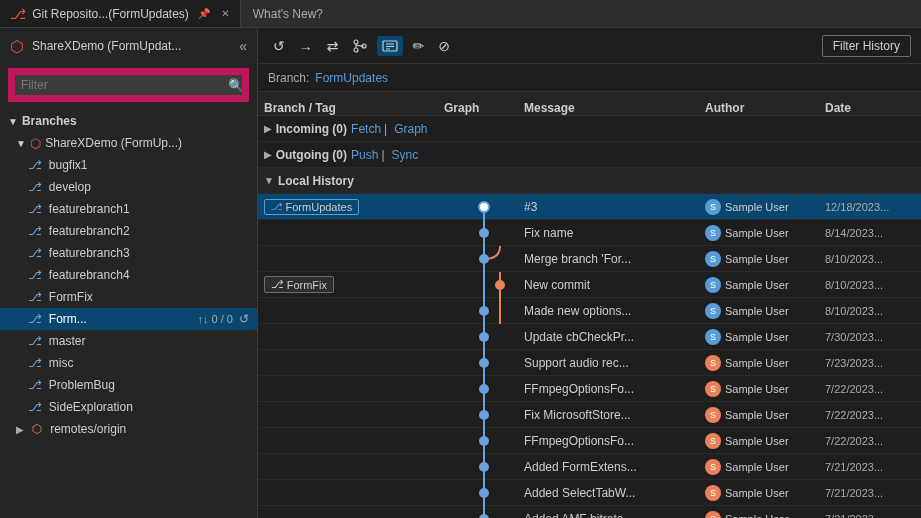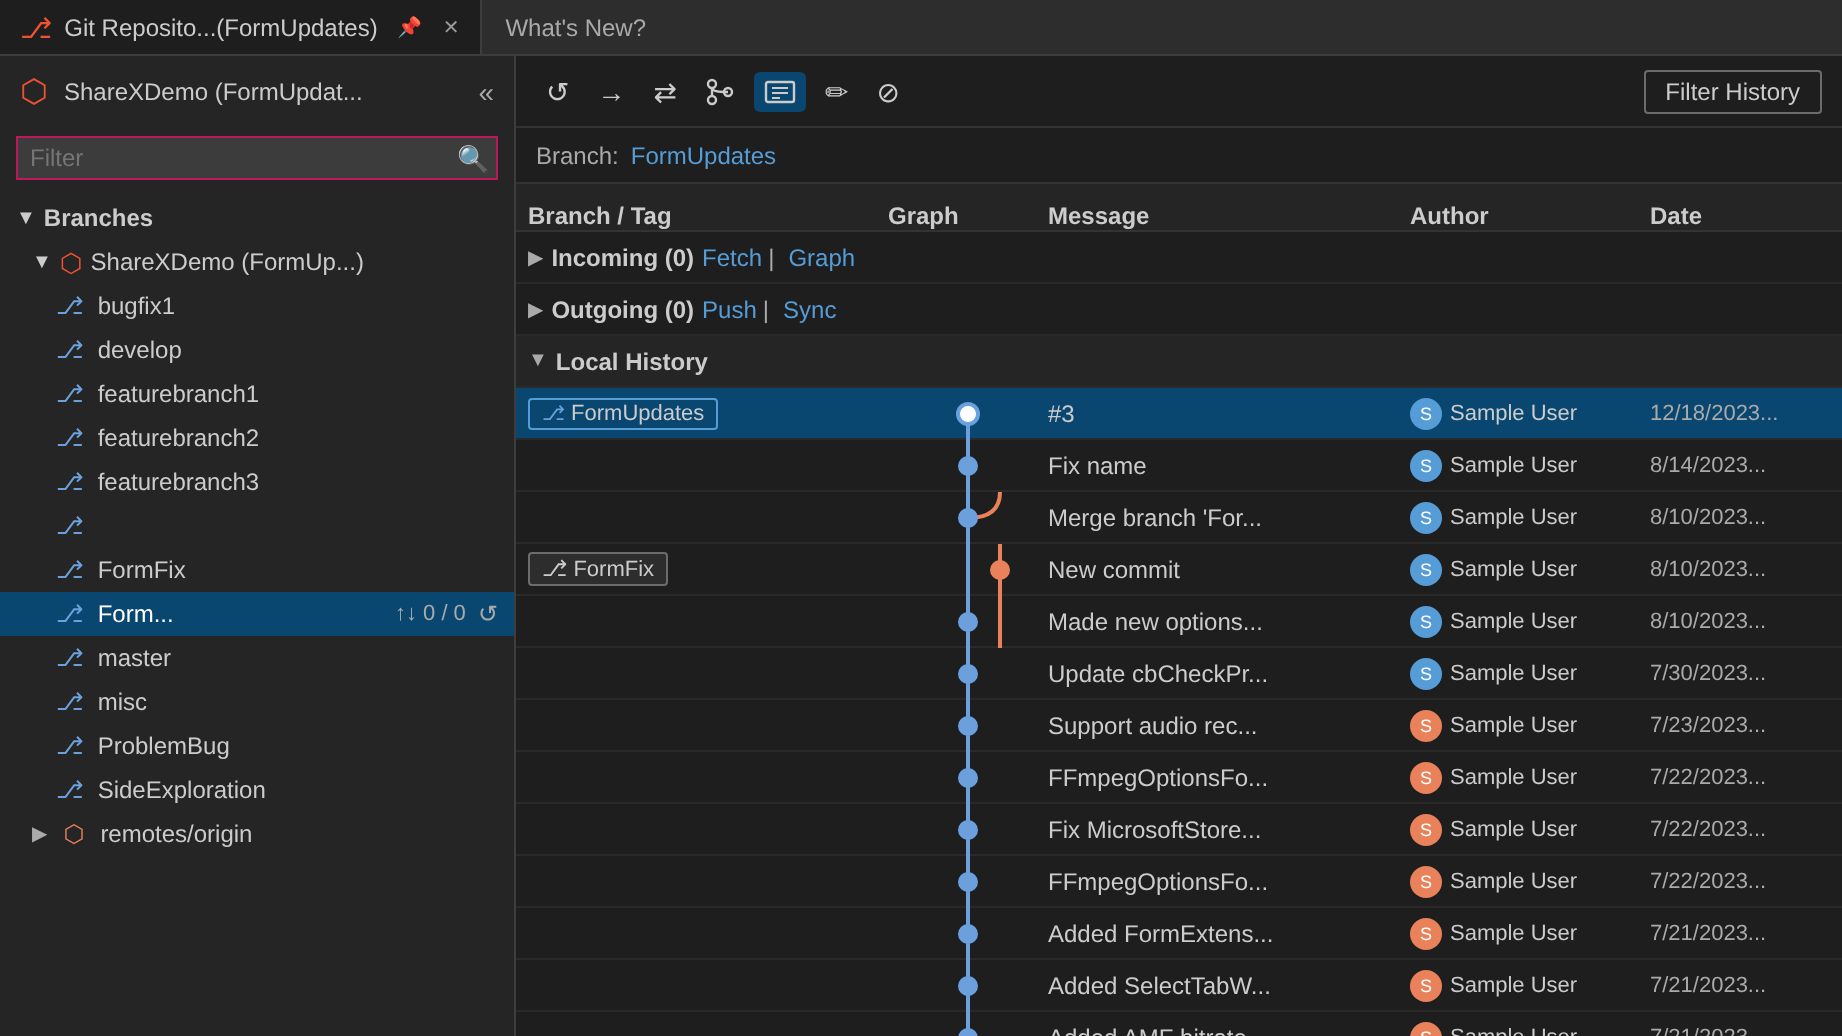--- a/index.html
+++ b/index.html
@@ -112,21 +112,21 @@
       outline: none;
     }
     .sidebar-search-wrap {
       position: relative;
       display: flex;
       align-items: center;
     }
     .sidebar-search-wrap input {
       width: 100%;
       background: #3c3c3c;
-      border: 1px solid #be185d;
+      border: 7px solid #be185d;
       color: #ccc;
       padding: 3px 24px 3px 6px;
       font-size: 12px;
       outline: none;
     }
     .search-icon-btn {
       position: absolute;
       right: 4px;
       color: #aaa;
       font-size: 13px;
@@ -462,20 +462,21 @@
       <div class="tree-item">
         <span class="branch-icon">⎇</span>
         <span class="tree-item-text">featurebranch2</span>
       </div>
       <div class="tree-item">
         <span class="branch-icon">⎇</span>
         <span class="tree-item-text">featurebranch3</span>
       </div>
       <div class="tree-item">
         <span class="branch-icon">⎇</span>
+        <span class="tree-item-text">featurebranch4</span>
       </div>
       <div class="tree-item">
         <span class="branch-icon">⎇</span>
         <span class="tree-item-text">FormFix</span>
       </div>
       <div class="tree-item active">
         <span class="branch-icon">⎇</span>
         <span class="tree-item-text">Form...</span>
         <span class="branch-indicators">↑↓ 0 / 0</span>
         <span style="color:#aaa;font-size:12px;margin-left:2px;">↺</span>

